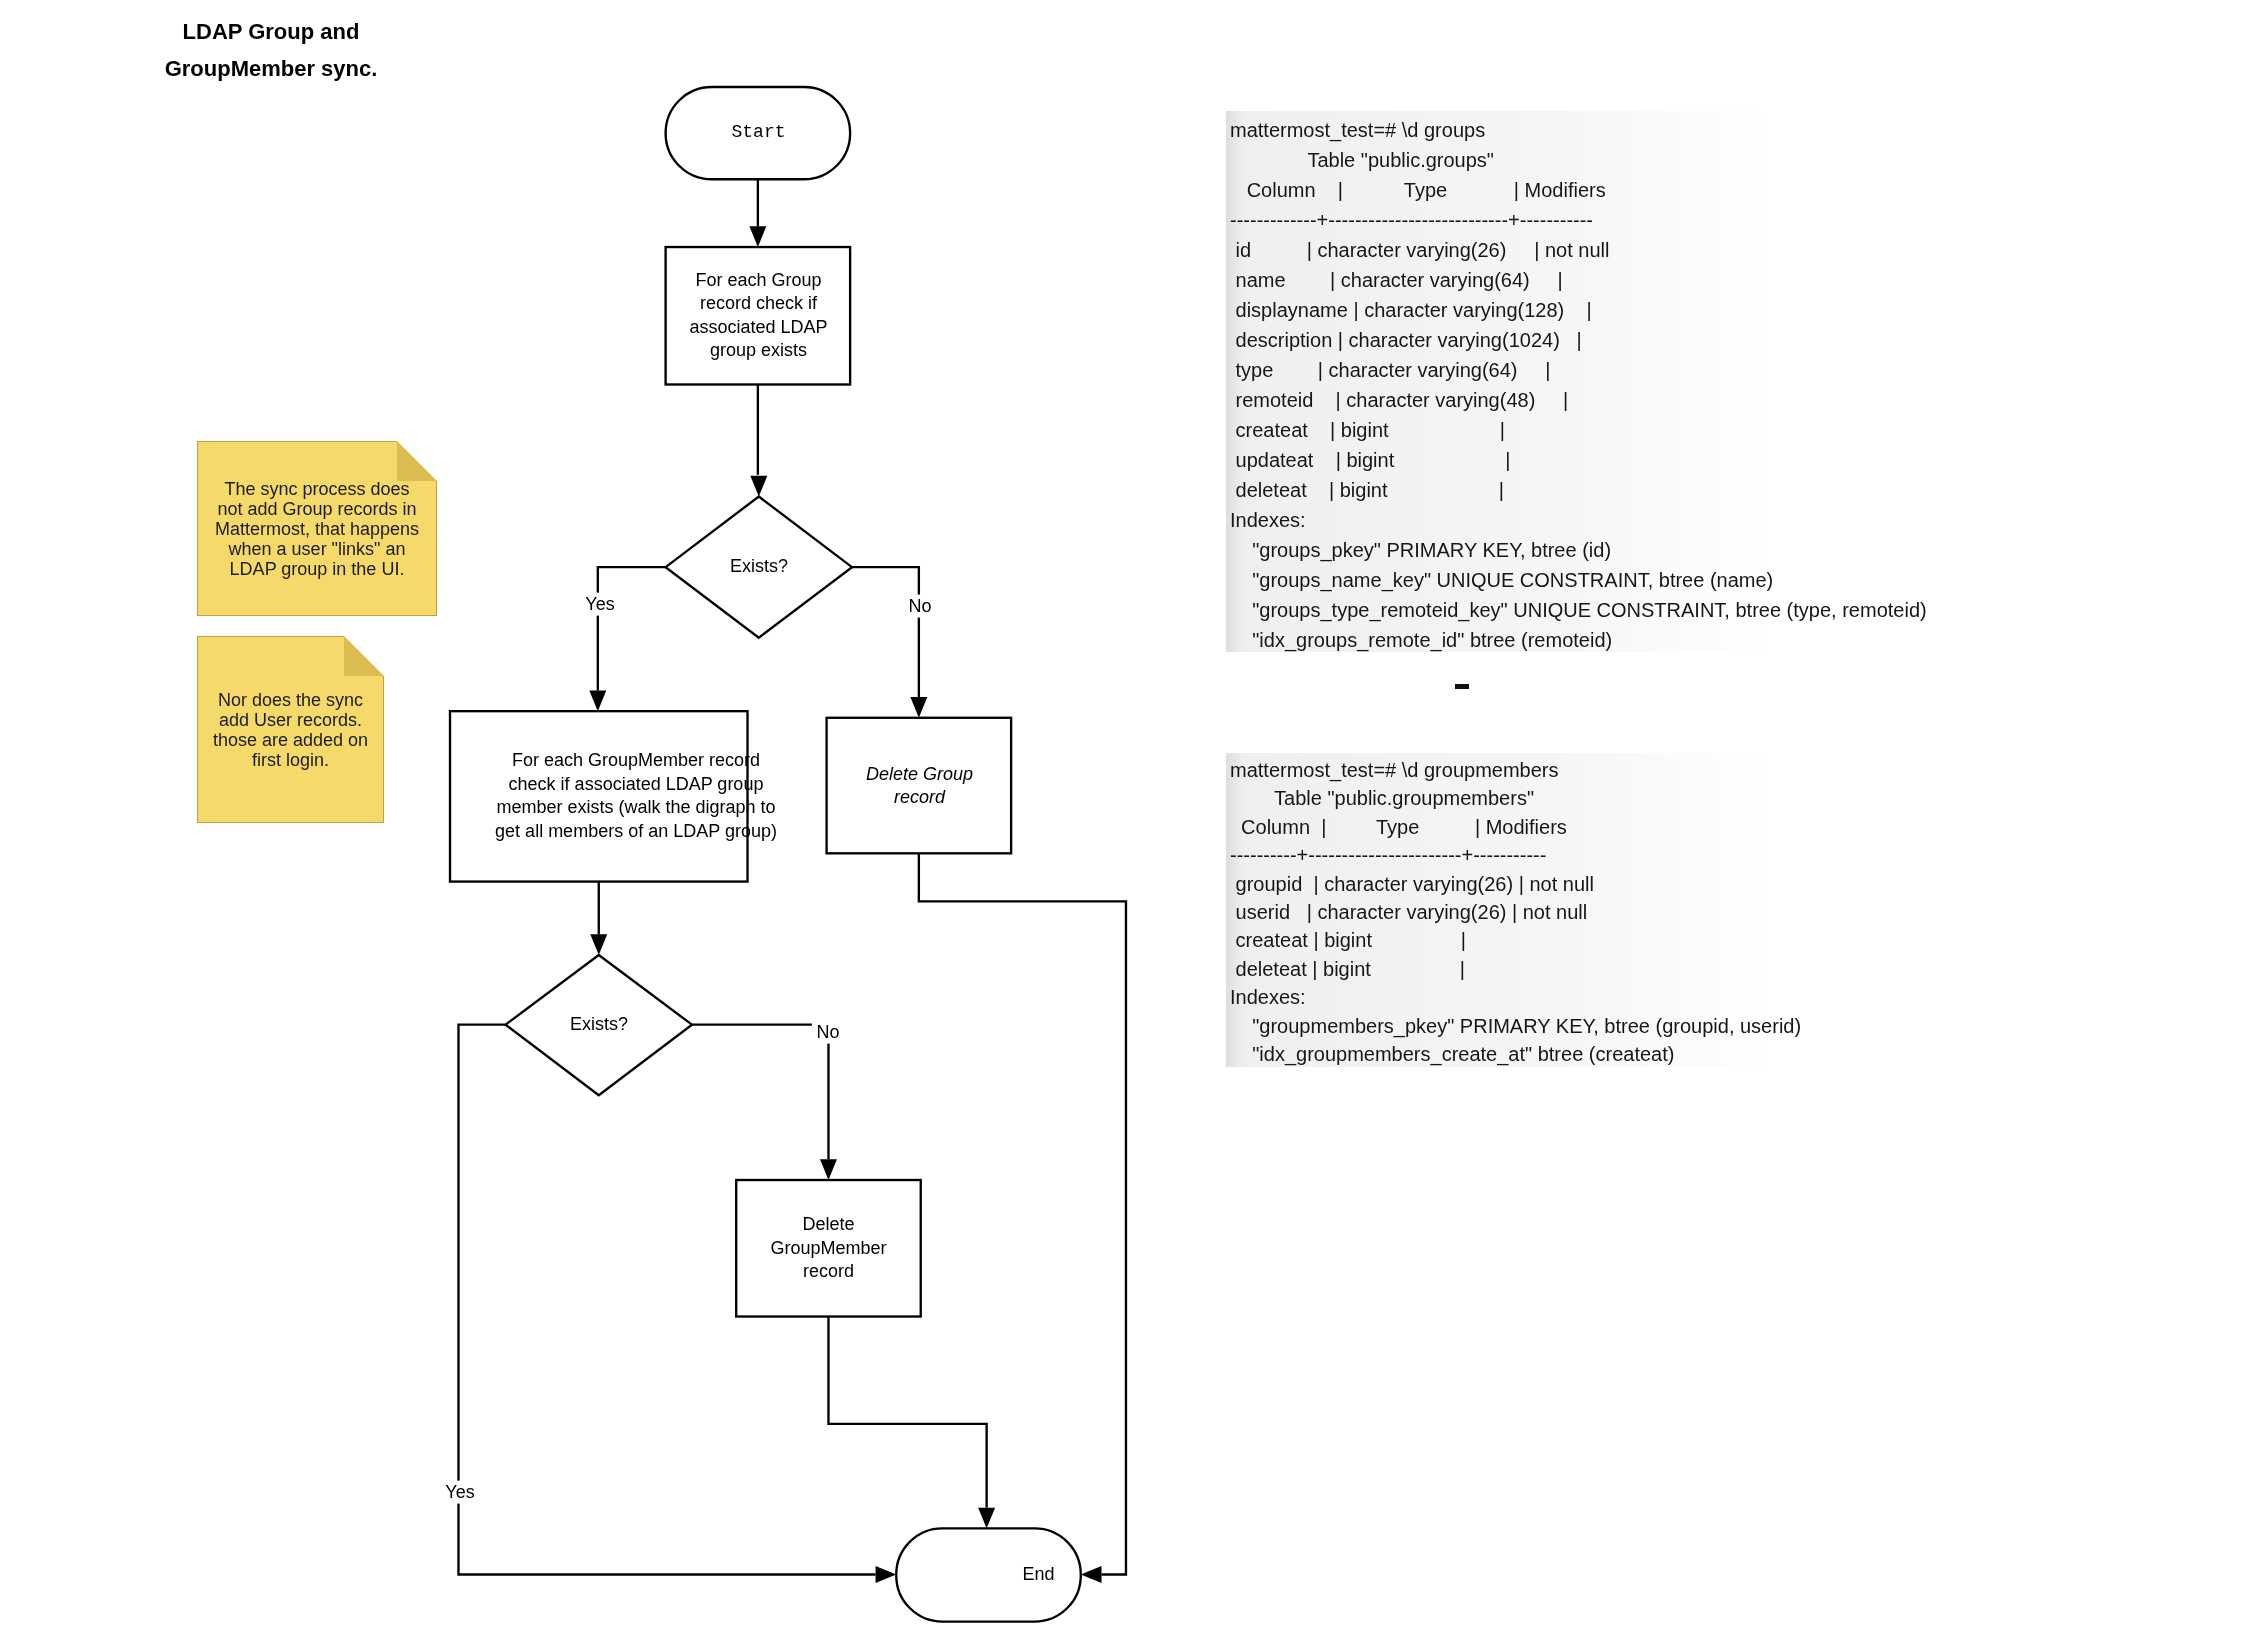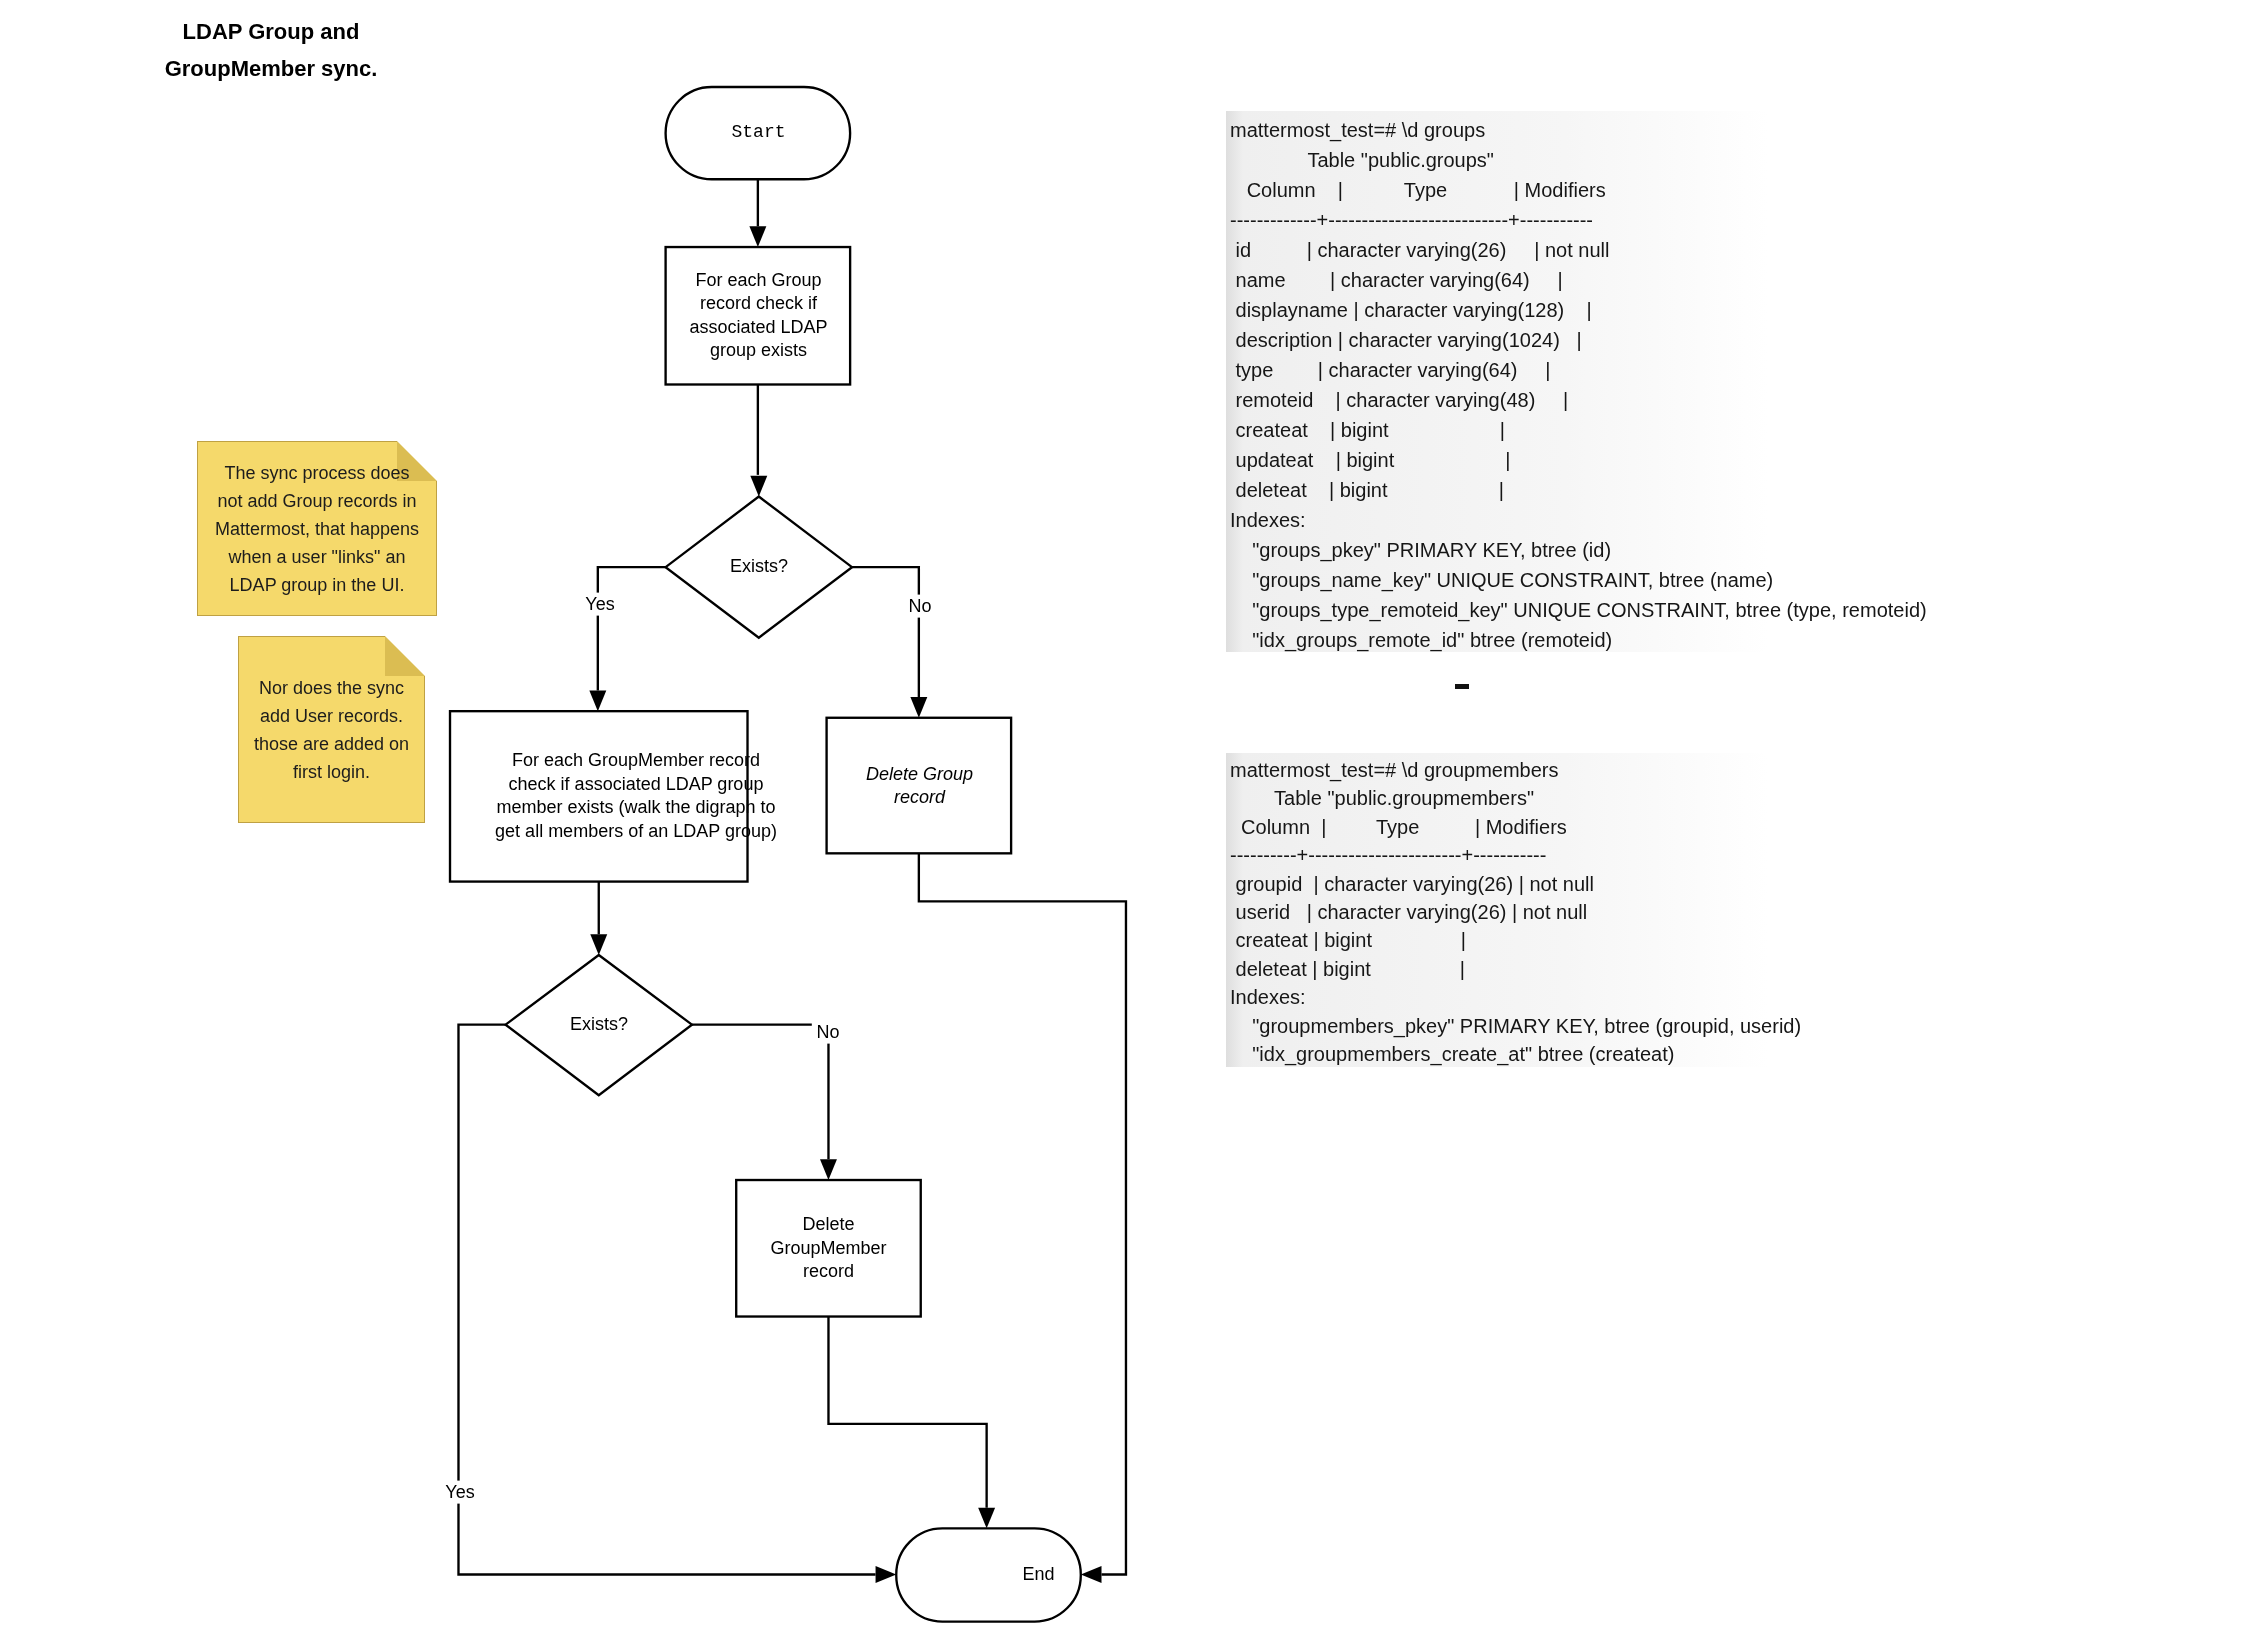--- a/index.html
+++ b/index.html
@@ -20,21 +20,21 @@
     background:#ffffff;padding:0.9px 4.7px;font-size:18px;line-height:21px;
     text-align:center;
   }
   .page-title{
     position:absolute;left:92px;top:13px;width:358px;
     font-size:22px;font-weight:bold;line-height:37px;text-align:center;
   }
   .note{
     position:absolute;background:#F5D96B;border:1.4px solid #bfa143;
     display:flex;align-items:center;justify-content:center;
-    font-size:18px;line-height:28px;text-align:center;color:#1c1c1c;
+    font-size:18px;line-height:20px;text-align:center;color:#1c1c1c;
   }
   .note::before{
     content:"";position:absolute;top:-1.4px;right:-1.4px;
     border-style:solid;border-width:0 40px 40px 0;
     border-color:#ffffff #ffffff #DBBD52 #DBBD52;
   }
   .term-bg{
     position:absolute;
     background:linear-gradient(to right,#dedede 0px,#efefef 17px,#f6f6f6 45%,#ffffff 72%);
   }
@@ -133,21 +133,21 @@
 
 <div class="edge-label" style="left:600px;top:604px;">Yes</div>
 <div class="edge-label" style="left:920px;top:606px;">No</div>
 <div class="edge-label" style="left:828px;top:1032px;">No</div>
 <div class="edge-label" style="left:460px;top:1492px;">Yes</div>
 
 <div class="note" style="left:197px;top:441px;width:238px;height:173px;">
   <span class="inner" style="max-width:215px;position:relative;">The sync process does not add Group records in Mattermost, that happens when a user "links" an LDAP group in the UI.</span>
 </div>
 
-<div class="note" style="left:197px;top:636px;width:185px;height:185px;margin-left:41px;">
+<div class="note" style="left:197px;top:636px;width:185px;height:185px;">
   <span class="inner" style="max-width:158px;position:relative;">Nor does the sync add User records. those are added on first login.</span>
 </div>
 
 <div class="term-bg" style="left:1226px;top:111px;width:753px;height:541px;"></div>
 <pre id="terminal-groups-text" class="term-text">mattermost_test=# \d groups
               Table "public.groups"
    Column    |           Type            | Modifiers
 -------------+---------------------------+-----------
  id          | character varying(26)     | not null
  name        | character varying(64)     |

